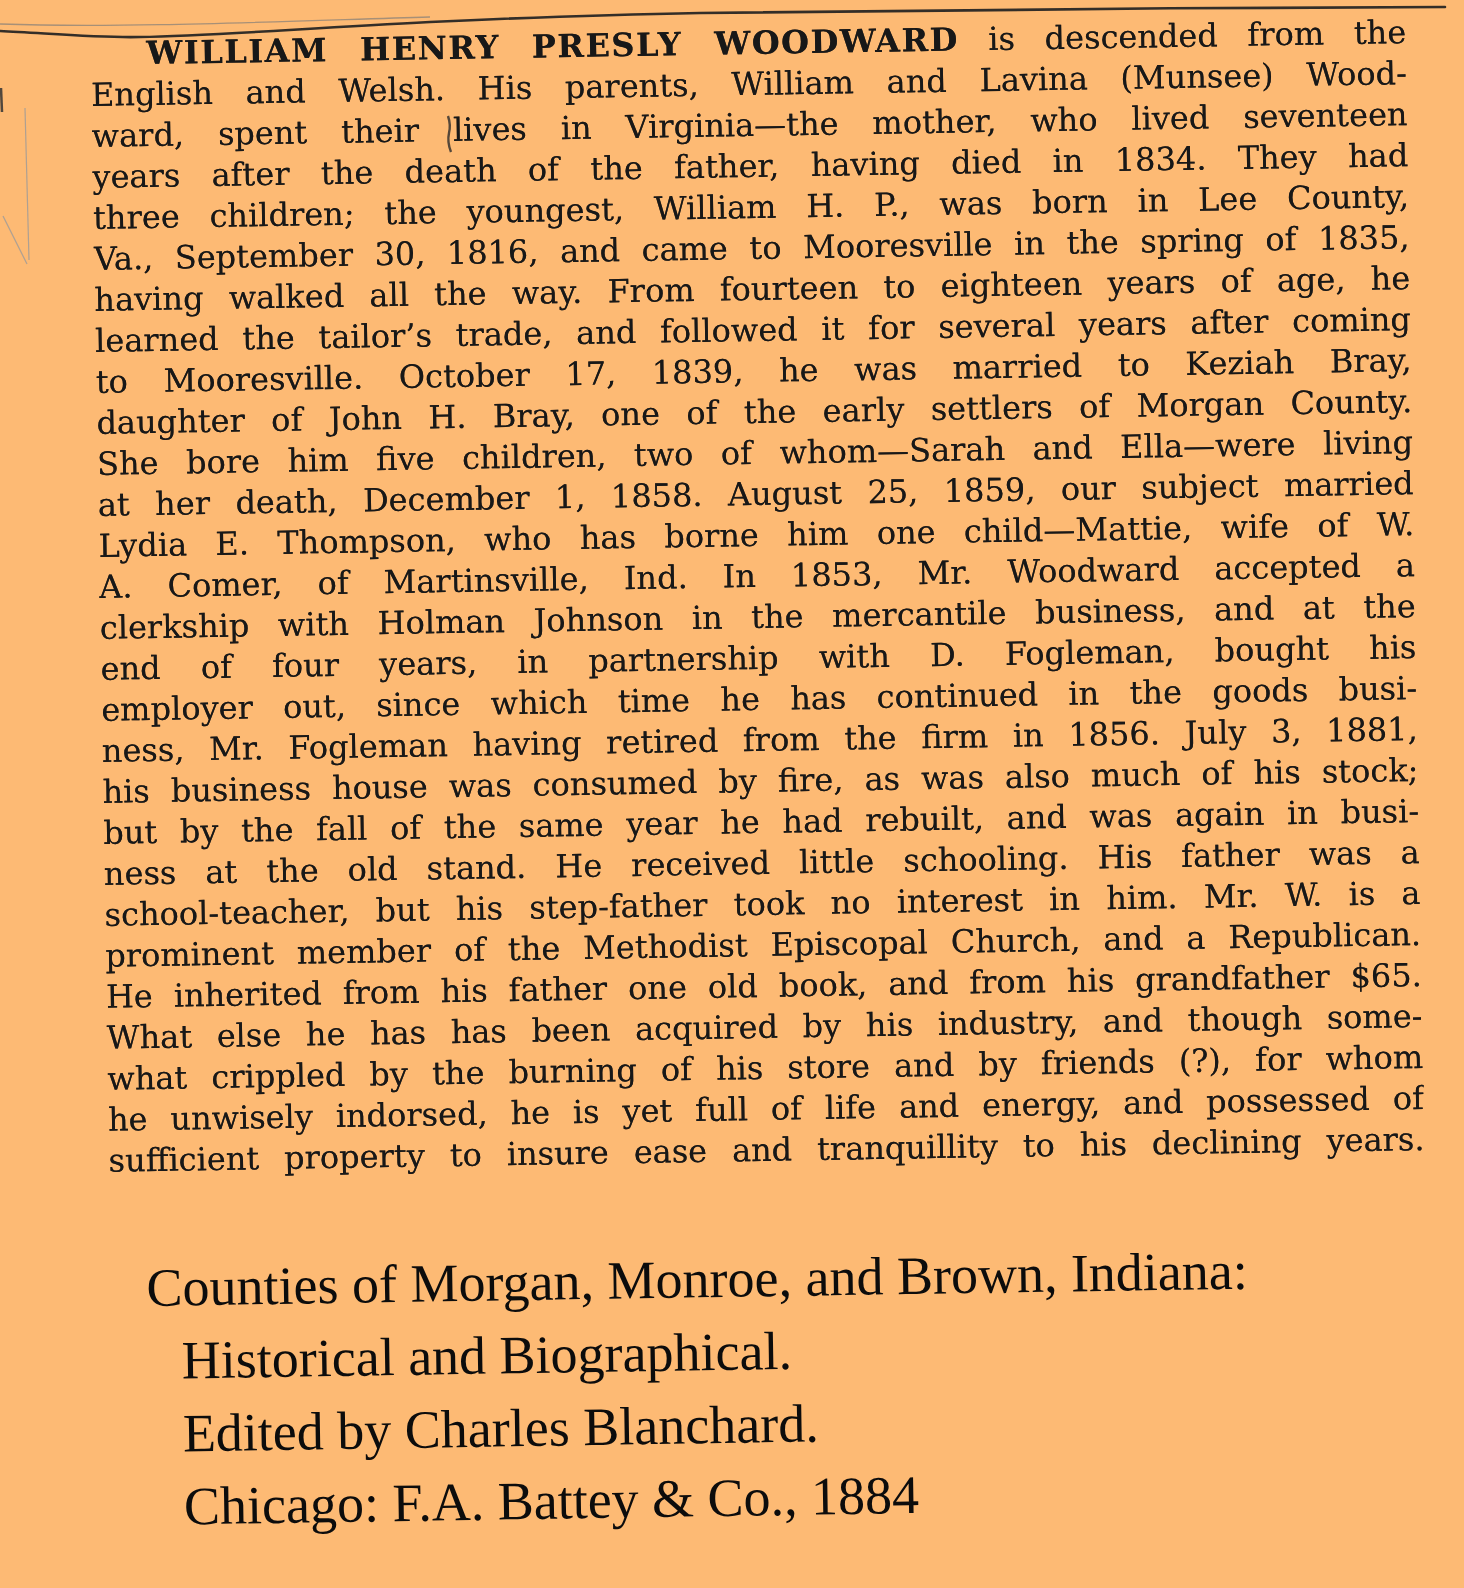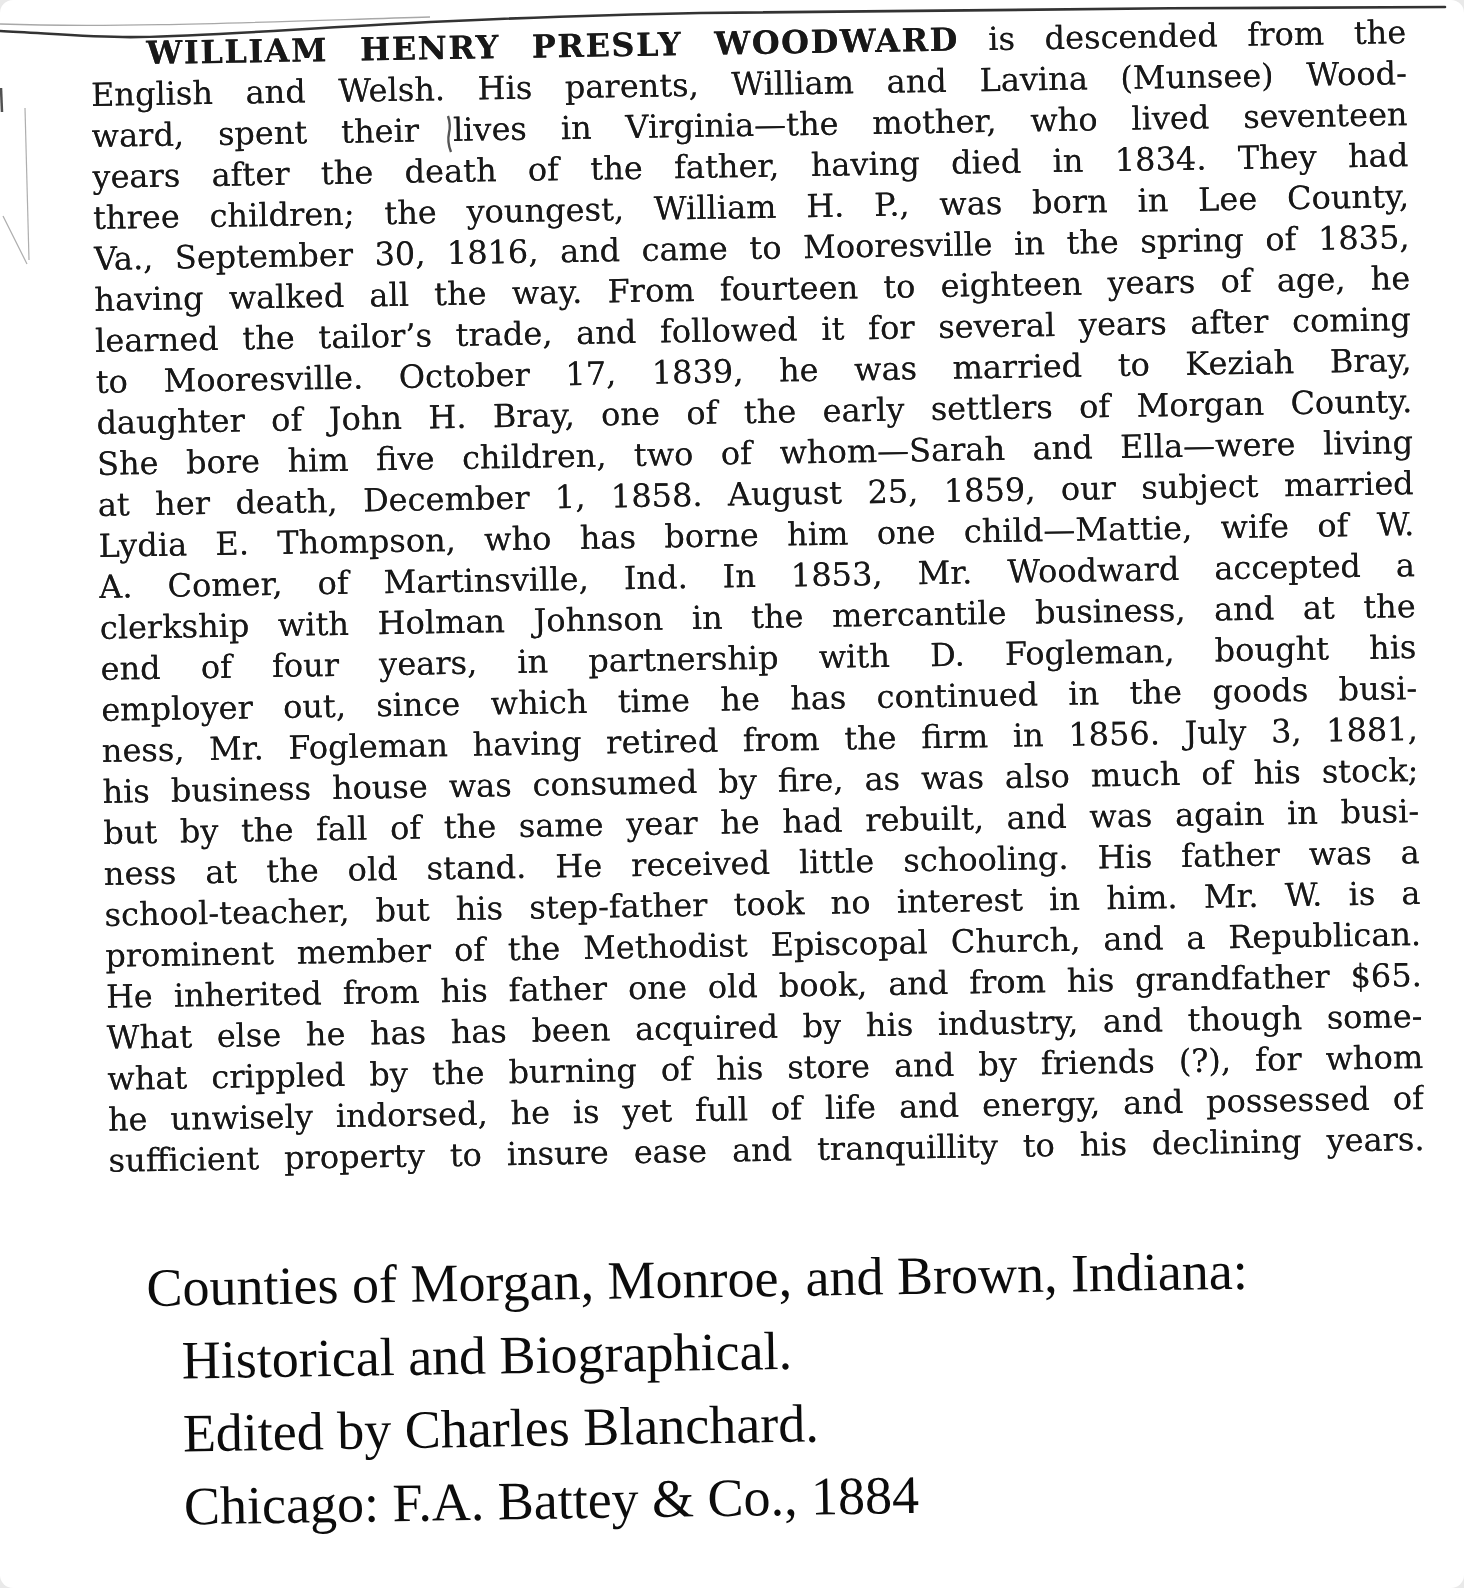--- a/index.html
+++ b/index.html
@@ -4,23 +4,22 @@
 <style>
   html, body {
     margin: 0;
     padding: 0;
     background: #e9e9e9;
   }
   .page {
     position: relative;
     width: 1464px;
     height: 1588px;
-    background: #ffffff;
+    background: #fdba74;
     overflow: hidden;
-    border-radius: 13px;
   }
   .artifacts {
     position: absolute;
     left: 0;
     top: 0;
     width: 1464px;
     height: 1588px;
     pointer-events: none;
   }
   

